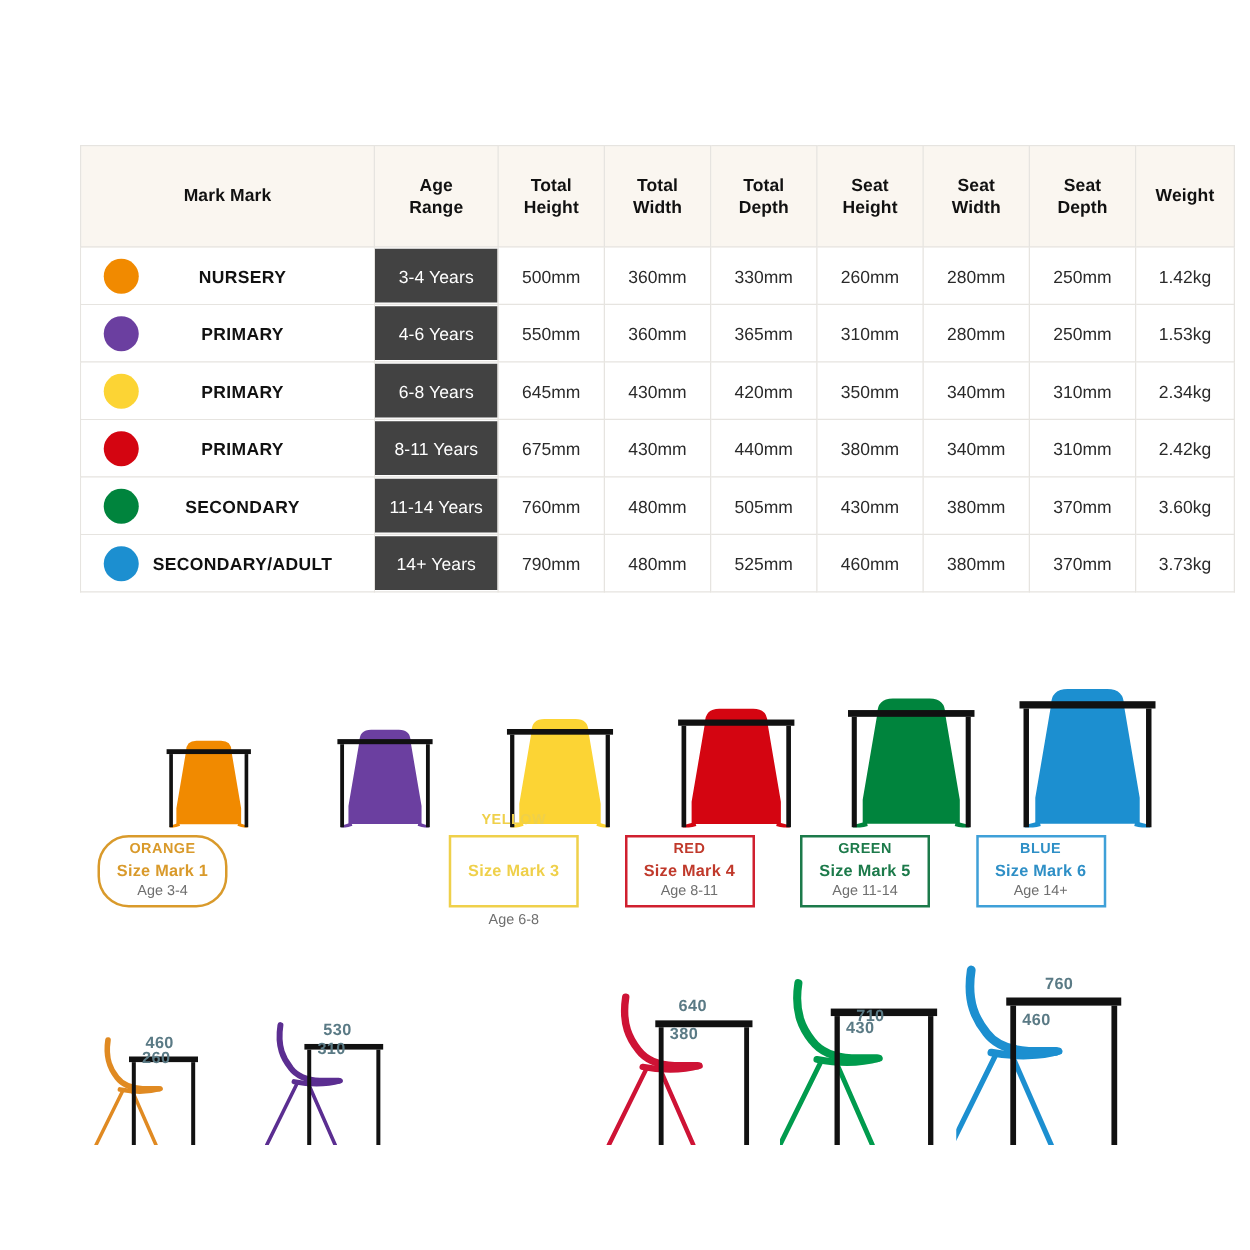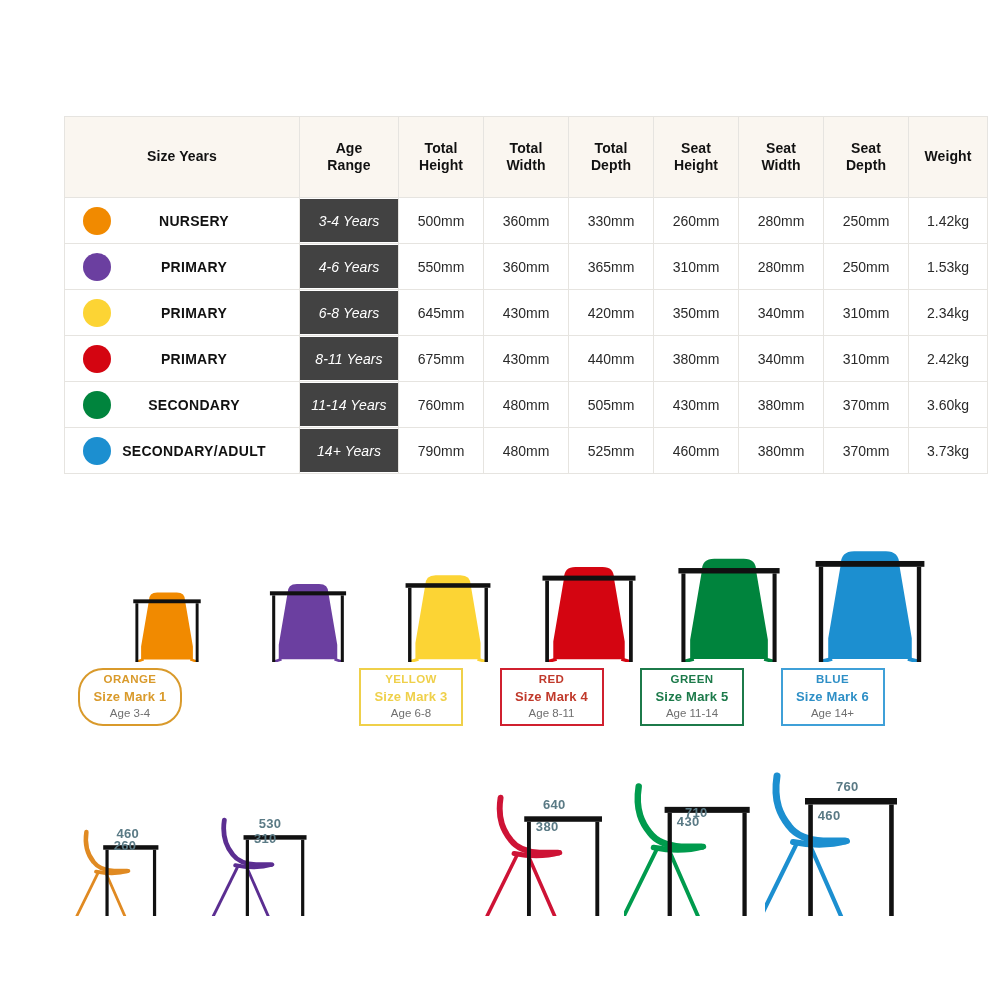--- a/index.html
+++ b/index.html
@@ -34,21 +34,21 @@
   .mark-label{
     flex:1;text-align:center;font-weight:bold;font-size:14px;
     color:#111;letter-spacing:.3px;padding-right:22px;
   }
   td.age-cell{padding:0;}
   .age-chip{
     background:#424242;color:#ffffff;height:43px;
     display:flex;align-items:center;justify-content:center;
     font-size:14px;letter-spacing:.1px;
   }
-  td.age-cell{border-left:1px solid #e6e4e0;border-right:1px solid #e6e4e0;font-style:italic;}
+  td.age-cell{border-left:1px solid #e6e4e0;border-right:1px solid #e6e4e0;}
 
   
   .front-row{position:absolute;left:64px;top:492px;width:878px;height:170px;}
   .front-cell{position:absolute;bottom:0;width:146px;height:170px;}
   .fv{position:absolute;bottom:0;left:0;width:146px;height:170px;}
 
   
   .legend-row{position:absolute;left:64px;top:668px;width:878px;height:62px;}
   .legend-box{
     position:absolute;top:0;width:104px;height:58px;
@@ -70,21 +70,21 @@
   }
 </style>
 </head>
 <body>
 
 <div class="spec-table-wrap">
   <table class="spec">
     <thead>
       <tr>
         <th class="c-mark">
-          <div>Size Years</div>
+          <div>Mark Mark</div>
         </th>
         <th class="c-age">
           <div>Age</div>
           <div>Range</div>
         </th>
         <th class="c-dim">
           <div>Total</div>
           <div>Height</div>
         </th>
         <th class="c-dim">
@@ -287,21 +287,21 @@
       </svg>
     </div>
   </div>
 
 <div class="legend-row" id="legend-row">
     <div class="legend-box" style="left: 14px; border-color: rgb(217, 154, 43); border-radius: 25px;">
       <div class="lg-color" style="color:#D99A2B">ORANGE</div>
       <div class="lg-mark" style="color:#D99A2B">Size Mark 1</div>
       <div class="lg-age">Age 3-4</div>
     </div>
-    <div class="legend-box" style="left: 295px; border-color: rgb(239, 208, 74);">
+    <div class="legend-box" style="left: 295px; border-color: rgb(239, 208, 74); gap: 23px;">
       <div class="lg-color" style="color:#EFD04A">YELLOW</div>
       <div class="lg-mark" style="color:#EFD04A">Size Mark 3</div>
       <div class="lg-age">Age 6-8</div>
     </div>
     <div class="legend-box" style="left: 435.5px; border-color: rgb(208, 32, 47);">
       <div class="lg-color" style="color:#C0392B">RED</div>
       <div class="lg-mark" style="color:#C0392B">Size Mark 4</div>
       <div class="lg-age">Age 8-11</div>
     </div>
     <div class="legend-box" style="left: 576px; border-color: rgb(28, 122, 74);">

